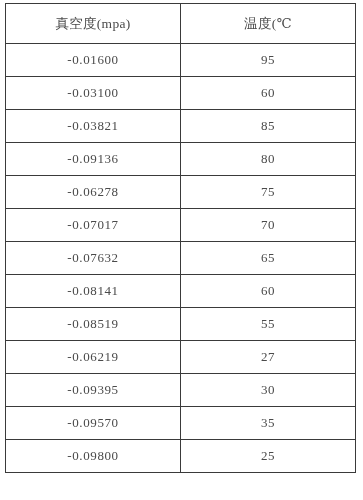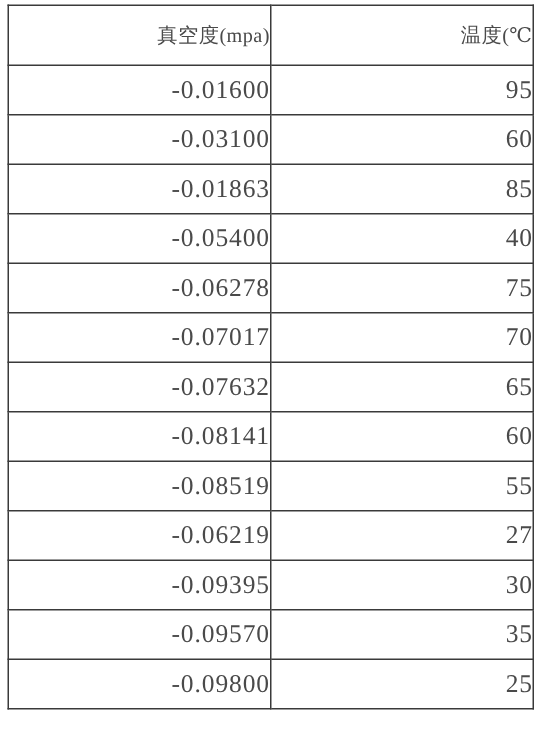--- a/index.html
+++ b/index.html
@@ -31,35 +31,35 @@
     width: 350px;
     table-layout: fixed;
     background: #ffffff;
   }
   table.vacuum-table col.col-vacuum { width: 175px; }
   table.vacuum-table col.col-temp { width: 175px; }
 
   table.vacuum-table th,
   table.vacuum-table td {
     border: 1px solid #3a3a3a;
-    text-align: right;
+    text-align: center;
     vertical-align: middle;
     color: #4a4a4a;
     background: #ffffff;
     padding: 0;
   }
   table.vacuum-table thead th {
     height: 39px;
     font-weight: normal;
     font-size: 13.5px;
     letter-spacing: 0.3px;
   }
   table.vacuum-table tbody td {
     height: 32px;
-    font-size: 17px;
+    font-size: 13px;
   }
   .cell-vacuum {
     letter-spacing: 0.6px;
   }
   .cell-temp {
     letter-spacing: 0.4px;
   }
   .hdr-label {
     display: inline-block;
   }
@@ -87,26 +87,26 @@
       <tbody>
           <tr>
             <td class="cell-vacuum">-0.01600</td>
             <td class="cell-temp">95</td>
           </tr>
           <tr>
             <td class="cell-vacuum">-0.03100</td>
             <td class="cell-temp">60</td>
           </tr>
           <tr>
-            <td class="cell-vacuum">-0.01863</td>
+            <td class="cell-vacuum">-0.03821</td>
             <td class="cell-temp">85</td>
           </tr>
           <tr>
-            <td class="cell-vacuum">-0.05400</td>
-            <td class="cell-temp">40</td>
+            <td class="cell-vacuum">-0.09136</td>
+            <td class="cell-temp">80</td>
           </tr>
           <tr>
             <td class="cell-vacuum">-0.06278</td>
             <td class="cell-temp">75</td>
           </tr>
           <tr>
             <td class="cell-vacuum">-0.07017</td>
             <td class="cell-temp">70</td>
           </tr>
           <tr>

